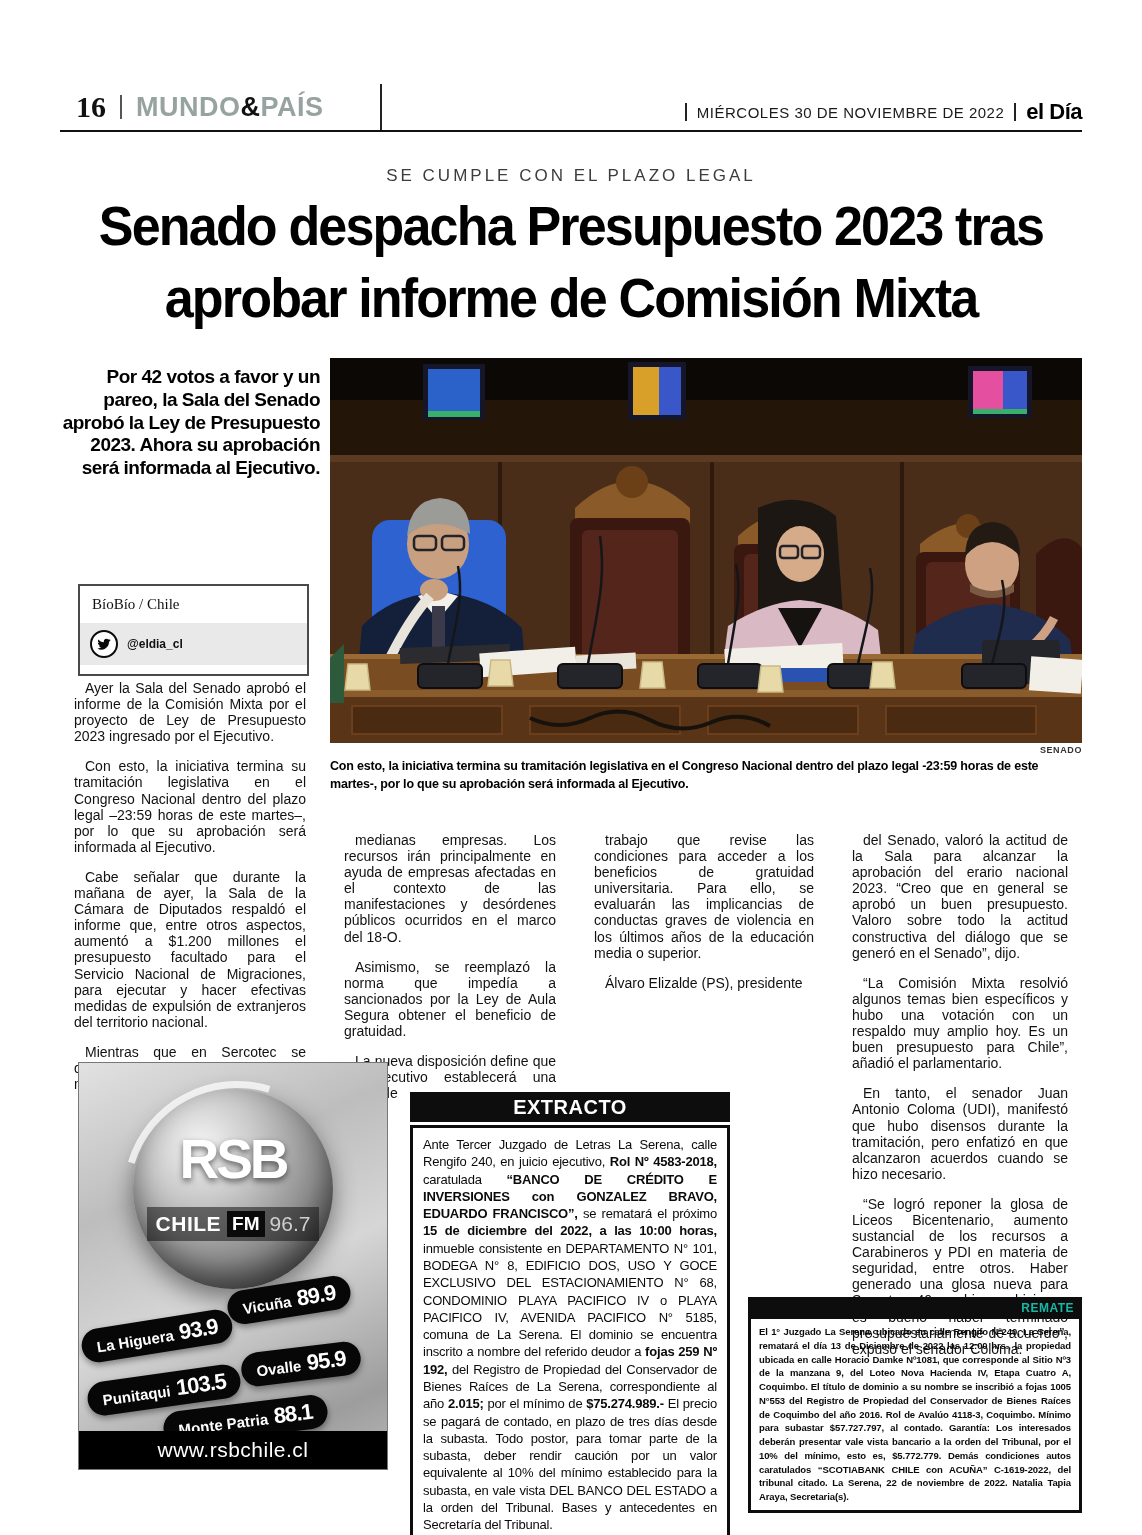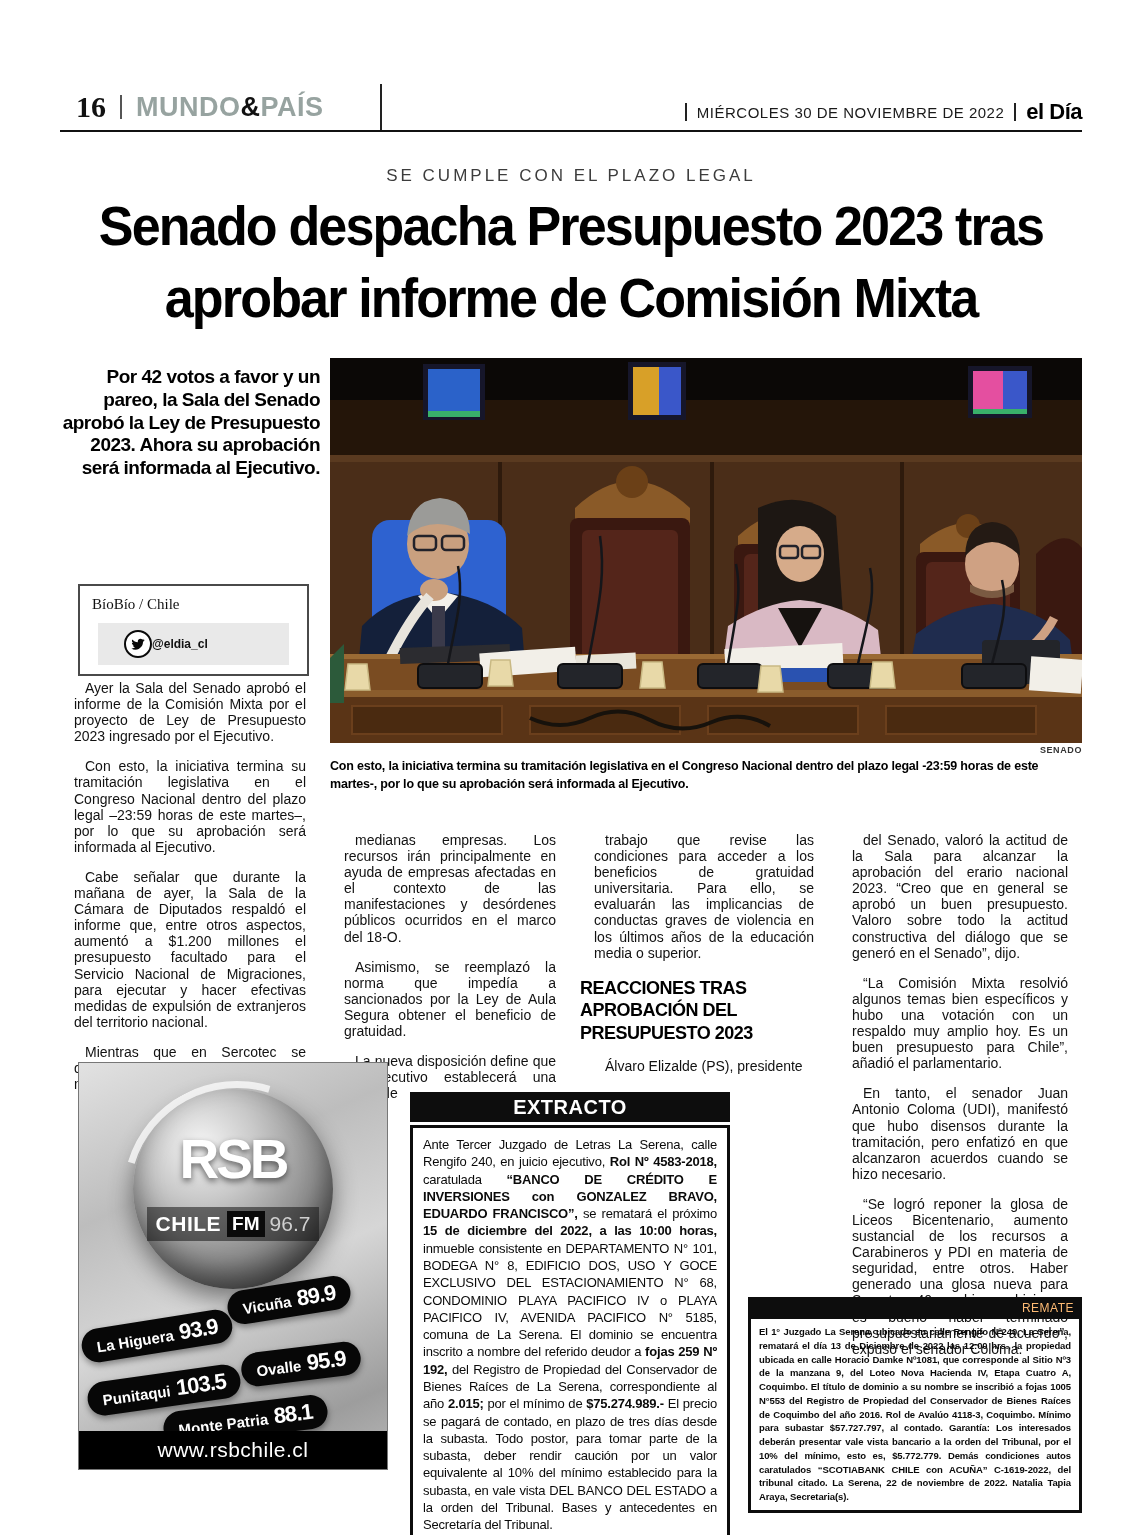--- a/index.html
+++ b/index.html
@@ -21,21 +21,21 @@
   .hdr-rule{position:absolute;left:60px;top:130px;width:1022px;border-top:2px solid #111;}
 
   
   .kicker{position:absolute;left:0;top:166px;width:100%;text-align:center;font-size:17px;letter-spacing:3px;color:#3c3c3c;}
   .headline{position:absolute;left:0;top:190px;width:100%;text-align:center;font-weight:700;font-size:56px;line-height:1.28;letter-spacing:-2px;color:#000;transform:scaleX(.93);}
 
   
   .lead{position:absolute;left:56px;top:366px;width:264px;text-align:right;font-weight:700;font-size:19px;line-height:1.2;letter-spacing:-.5px;color:#000;}
   .byline-box{position:absolute;left:78px;top:584px;width:227px;border:2px solid #4a4a4a;background:#fff;}
   .byline-top{padding:10px 12px 8px;font-family:"Liberation Serif",serif;font-weight:400;font-size:15px;color:#111;}
-  .byline-strip{margin:2px 18px 9px;background:#e9e9e9;padding:7px 26px;display:flex;align-items:center;}
+  .byline-strip{margin:2px 0 9px;background:#e9e9e9;padding:7px 10px;display:flex;align-items:center;gap:9px;}
   .tw-circ{width:24px;height:24px;border:2px solid #0a0a0a;border-radius:50%;display:flex;align-items:center;justify-content:center;background:#fff;flex:0 0 auto;}
   .tw-circ svg{width:14px;height:14px;fill:#0a0a0a;}
   .tw-handle{font-size:12px;font-weight:700;color:#111;}
 
   .col{position:absolute;font-size:14px;line-height:1.15;text-align:justify;color:#111;}
   .col p{margin:14px;text-indent:11px;}
   .col1{left:60px;top:666px;width:260px;}
   .col2{left:330px;top:818px;width:240px;}
   .col3{left:580px;top:818px;width:248px;}
   .col4{left:838px;top:818px;width:244px;}
@@ -72,21 +72,21 @@
   .rsb-web{position:absolute;left:0;bottom:0;width:100%;height:38px;background:#000;color:#fff;display:flex;align-items:center;justify-content:center;
         font-size:21px;letter-spacing:.5px;}
 
   
   .extracto{position:absolute;left:410px;top:1064px;width:320px;margin-top:28px;}
   .extracto-bar{height:30px;background:#0d0d0d;color:#fff;text-align:center;font-weight:700;font-size:20px;line-height:30px;letter-spacing:.5px;}
   .extracto-body{margin-top:3px;border:3px solid #0d0d0d;padding:8px 10px;font-size:13px;line-height:1.33;letter-spacing:-.2px;text-align:justify;color:#0a0a0a;}
 
   
   .remate{position:absolute;left:748px;top:1297px;width:334px;}
-  .remate-bar{height:22px;background:#0d0d0d;color:#fdba74;text-align:right;font-weight:400;font-size:12px;line-height:22px;letter-spacing:.5px;padding-right:8px;box-sizing:border-box;}
+  .remate-bar{height:22px;background:#0d0d0d;color:#14b8a6;text-align:right;font-weight:700;font-size:12px;line-height:22px;letter-spacing:.5px;padding-right:8px;box-sizing:border-box;}
   .remate-body{border:3px solid #0d0d0d;border-top:none;padding:6px 8px;font-size:9.5px;font-weight:700;line-height:1.45;letter-spacing:-.1px;text-align:justify;color:#0a0a0a;}
 </style>
 </head>
 <body>
 
 <div class="page">
 
   <div class="hdr-left">
     <span class="pageno">16</span>
     <span class="hdr-vbar"></span>
@@ -257,21 +257,20 @@
     </div>
   <div class="col col2">
       <p>medianas empresas. Los recursos irán principalmente en ayuda de empresas afectadas en el contexto de las manifestaciones y desórdenes públicos ocurridos en el marco del 18-O.</p>
       <p>Asimismo, se reemplazó la norma que impedía a sancionados por la Ley de Aula Segura obtener el beneficio de gratuidad.</p>
       <p>La nueva disposición define que el Ejecutivo establecerá una mesa de</p>
     </div>
   <div class="col col3">
     <div>
         <p>trabajo que revise las condiciones para acceder a los beneficios de gratuidad universitaria. Para ello, se evaluarán las implicancias de conductas graves de violencia en los últimos años de la educación media o superior.</p>
       </div>
-    <div class="subhead">REACCIONES TRAS APROBACIÓN DEL PRESUPUESTO 2023</div>
     <div>
         <p>Álvaro Elizalde (PS), presidente</p>
       </div>
   </div>
   <div class="col col4">
       <p>del Senado, valoró la actitud de la Sala para alcanzar la aprobación del erario nacional 2023. “Creo que en general se aprobó un buen presupuesto. Valoro sobre todo la actitud constructiva del diálogo que se generó en el Senado”, dijo.</p>
       <p>“La Comisión Mixta resolvió algunos temas bien específicos y hubo una votación con un respaldo muy amplio hoy. Es un buen presupuesto para Chile”, añadió el parlamentario.</p>
       <p>En tanto, el senador Juan Antonio Coloma (UDI), manifestó que hubo disensos durante la tramitación, pero enfatizó en que alcanzaron acuerdos cuando se hizo necesario.</p>
       <p>“Se logró reponer la glosa de Liceos Bicentenario, aumento sustancial de los recursos a Carabineros y PDI en materia de seguridad, entre otros. Haber generado una glosa nueva para Sercotec. 40 cambios se hicieron, es bueno haber terminado presupuestariamente de acuerdo”, expuso el senador Coloma.</p>
     </div>

